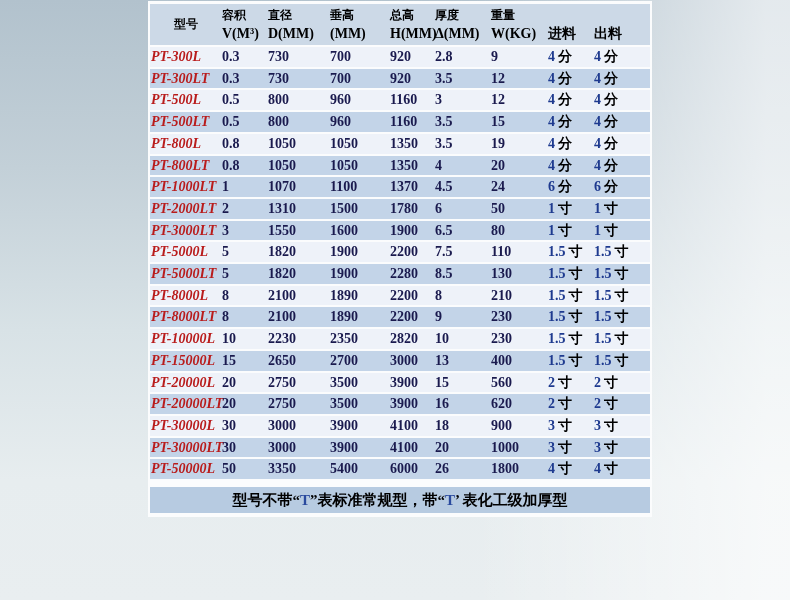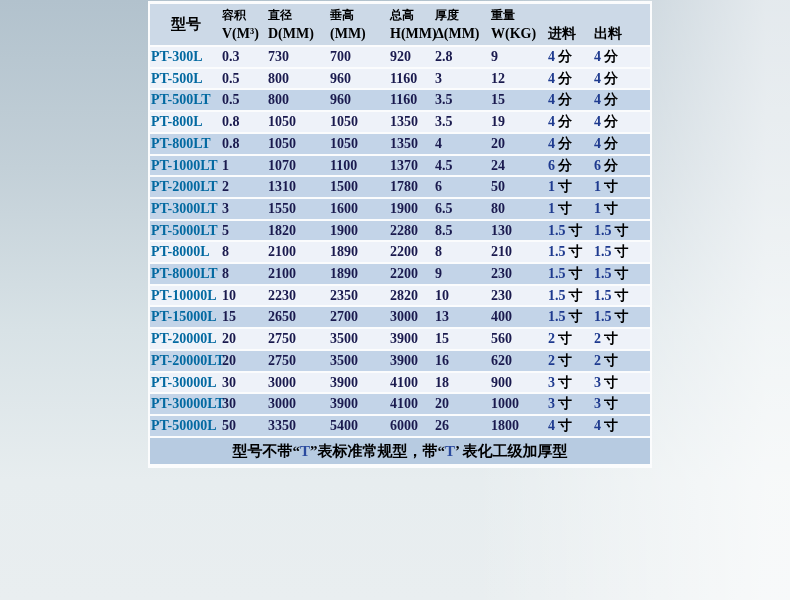--- a/index.html
+++ b/index.html
@@ -14,35 +14,35 @@
     position:absolute;left:148px;top:1px;width:504px;box-sizing:border-box;
     background:#fbfcfd;border:2px solid #fbfcfd;border-top-width:3px;padding-bottom:2px;
   }
   table{border-collapse:collapse;table-layout:fixed;width:500px;}
   col.c1{width:72px}col.c2{width:46px}col.c3{width:62px}col.c4{width:60px}
   col.c5{width:45px}col.c6{width:56px}col.c7{width:57px}col.c8{width:46px}col.c9{width:56px}
   thead th{
     background:#ccd9e7;border-bottom:2px solid #fbfcfd;padding:0;
     font-weight:bold;vertical-align:top;text-align:left;color:#000;
   }
-  .th-model{text-align:center;font-size:15px;line-height:41px;height:41px;}
+  .th-model{text-align:center;font-size:12px;line-height:41px;height:41px;}
   .h1{height:21px;line-height:23px;font-size:12px;white-space:nowrap;font-family:Liberation Serif, serif;}
   .h2{height:20px;line-height:18px;font-size:14px;white-space:nowrap;}
   tbody td{
     height:19.7px;line-height:19.7px;border-bottom:2px solid #fbfcfd;padding:0;
     font-size:14px;font-weight:bold;white-space:nowrap;overflow:visible;
   }
   tr.light td{background:#eef2f9;}
   tr.blue td{background:#c3d4e8;}
-  .c-model{color:#0369a1;padding-left:1px;}
+  .c-model{color:#b91c1c;padding-left:1px;font-style:italic;}
   .c-num{color:#1a1a4e;}
   .fit-num{color:#1e3a8f;}
   .fit-unit{color:#000;margin-left:3px;}
   .footer-note{
-    height:26px;line-height:26px;background:#b7cbe1;
+    margin-top:6px;height:26px;line-height:26px;background:#b7cbe1;
     text-align:center;font-size:15px;font-weight:bold;color:#000;
   }
   .footer-note .t{color:#2a4a9e;}
 </style>
 </head>
 <body>
 
 <div class="page">
   <div class="spec-table">
     <table>
@@ -99,20 +99,31 @@
             <td class="c-model">PT-300L</td>
             <td class="c-num">0.3</td>
             <td class="c-num">730</td>
             <td class="c-num">700</td>
             <td class="c-num">920</td>
             <td class="c-num">2.8</td>
             <td class="c-num">9</td>
             <td class="c-fit"><span class="fit-num">4</span><span class="fit-unit">分</span></td>
             <td class="c-fit"><span class="fit-num">4</span><span class="fit-unit">分</span></td>
           </tr>
+          <tr class="blue">
+            <td class="c-model">PT-300LT</td>
+            <td class="c-num">0.3</td>
+            <td class="c-num">730</td>
+            <td class="c-num">700</td>
+            <td class="c-num">920</td>
+            <td class="c-num">3.5</td>
+            <td class="c-num">12</td>
+            <td class="c-fit"><span class="fit-num">4</span><span class="fit-unit">分</span></td>
+            <td class="c-fit"><span class="fit-num">4</span><span class="fit-unit">分</span></td>
+          </tr>
           <tr class="light">
             <td class="c-model">PT-500L</td>
             <td class="c-num">0.5</td>
             <td class="c-num">800</td>
             <td class="c-num">960</td>
             <td class="c-num">1160</td>
             <td class="c-num">3</td>
             <td class="c-num">12</td>
             <td class="c-fit"><span class="fit-num">4</span><span class="fit-unit">分</span></td>
             <td class="c-fit"><span class="fit-num">4</span><span class="fit-unit">分</span></td>
@@ -176,20 +187,31 @@
             <td class="c-model">PT-3000LT</td>
             <td class="c-num">3</td>
             <td class="c-num">1550</td>
             <td class="c-num">1600</td>
             <td class="c-num">1900</td>
             <td class="c-num">6.5</td>
             <td class="c-num">80</td>
             <td class="c-fit"><span class="fit-num">1</span><span class="fit-unit">寸</span></td>
             <td class="c-fit"><span class="fit-num">1</span><span class="fit-unit">寸</span></td>
           </tr>
+          <tr class="light">
+            <td class="c-model">PT-5000L</td>
+            <td class="c-num">5</td>
+            <td class="c-num">1820</td>
+            <td class="c-num">1900</td>
+            <td class="c-num">2200</td>
+            <td class="c-num">7.5</td>
+            <td class="c-num">110</td>
+            <td class="c-fit"><span class="fit-num">1.5</span><span class="fit-unit">寸</span></td>
+            <td class="c-fit"><span class="fit-num">1.5</span><span class="fit-unit">寸</span></td>
+          </tr>
           <tr class="blue">
             <td class="c-model">PT-5000LT</td>
             <td class="c-num">5</td>
             <td class="c-num">1820</td>
             <td class="c-num">1900</td>
             <td class="c-num">2280</td>
             <td class="c-num">8.5</td>
             <td class="c-num">130</td>
             <td class="c-fit"><span class="fit-num">1.5</span><span class="fit-unit">寸</span></td>
             <td class="c-fit"><span class="fit-num">1.5</span><span class="fit-unit">寸</span></td>

